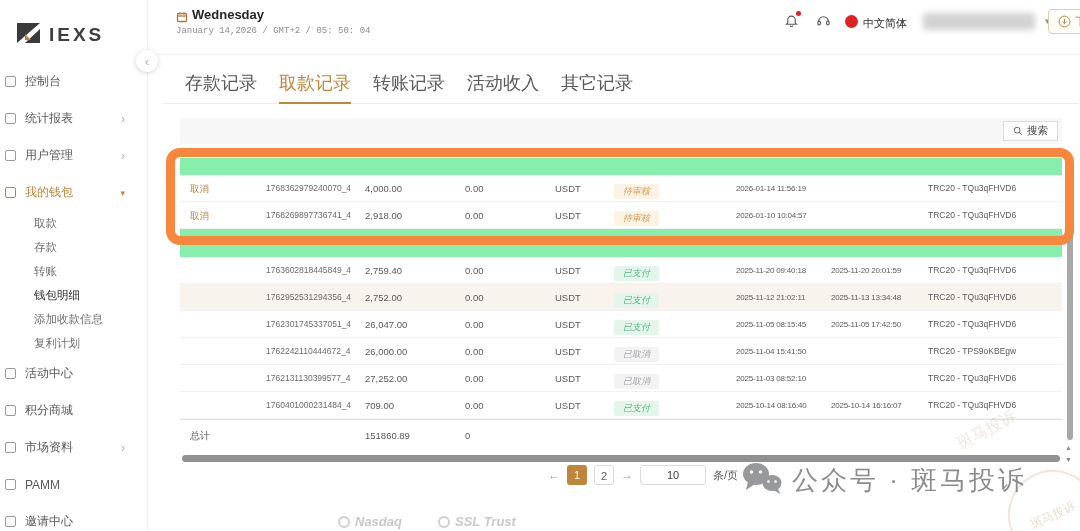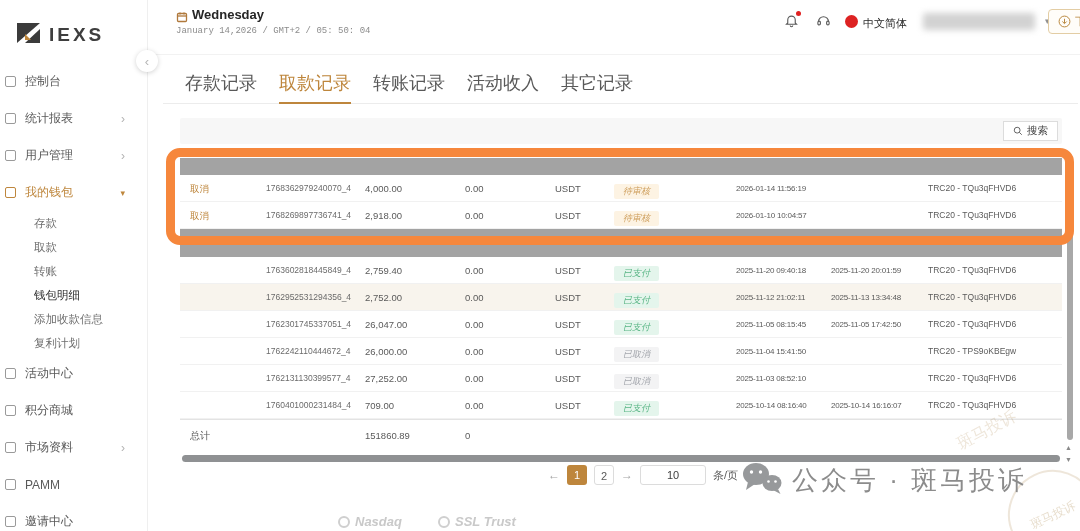--- a/index.html
+++ b/index.html
@@ -60,21 +60,21 @@
     background:#BE863C; }
 
   
   #toolbar { position:absolute; left:180px; top:118px; width:882px; height:26px; background:#f7f7f7;
     border-radius:2px; z-index:2; }
   #search-btn { position:absolute; right:4px; top:3px; height:20px; background:#fff;
     border:1px solid #dcdcdc; border-radius:0; font-size:10.5px; color:#404040; display:flex;
     align-items:center; gap:4px; padding:0 9px; cursor:pointer; }
 
   
-  #table { position:absolute; left:180px; top:158px; width:882px; background:#a3a3a3; z-index:1;
+  #table { position:absolute; left:180px; top:158px; width:882px; background:#86efac; z-index:1;
     padding-top:17px; }
   .trow { position:relative; height:27px; border-bottom:1px solid #f1f1f1; background:#fff; }
   .trow[data-shade="on"] { background:#f8f4ed; }
   .spacer { height:28px; }
   .cell { position:absolute; top:0; line-height:27px; white-space:nowrap; color:#5a5a5a; }
   .cA { left:10px;  font-size:9.5px; color:#BE863C; cursor:pointer; }
   .cB { left:86px;  font-size:8.5px; color:#6b6b6b; }
   .cC { left:185px; font-size:9.5px; }
   .cD { left:285px; font-size:9.5px; }
   .cE { left:375px; font-size:9.5px; }
@@ -157,24 +157,24 @@
     </div>
     <div class="m-item caret-r">
       <span class="mi"></span>
       <span>用户管理</span>
     </div>
     <div class="m-item active caret-d">
       <span class="mi"></span>
       <span>我的钱包</span>
     </div>
     <div class="m-sub">
+      <span>取款</span>
+    </div>
+    <div class="m-sub">
       <span>存款</span>
-    </div>
-    <div class="m-sub">
-      <span>取款</span>
     </div>
     <div class="m-sub">
       <span>转账</span>
     </div>
     <div class="m-sub current">
       <span>钱包明细</span>
     </div>
     <div class="m-sub">
       <span>添加收款信息</span>
     </div>

